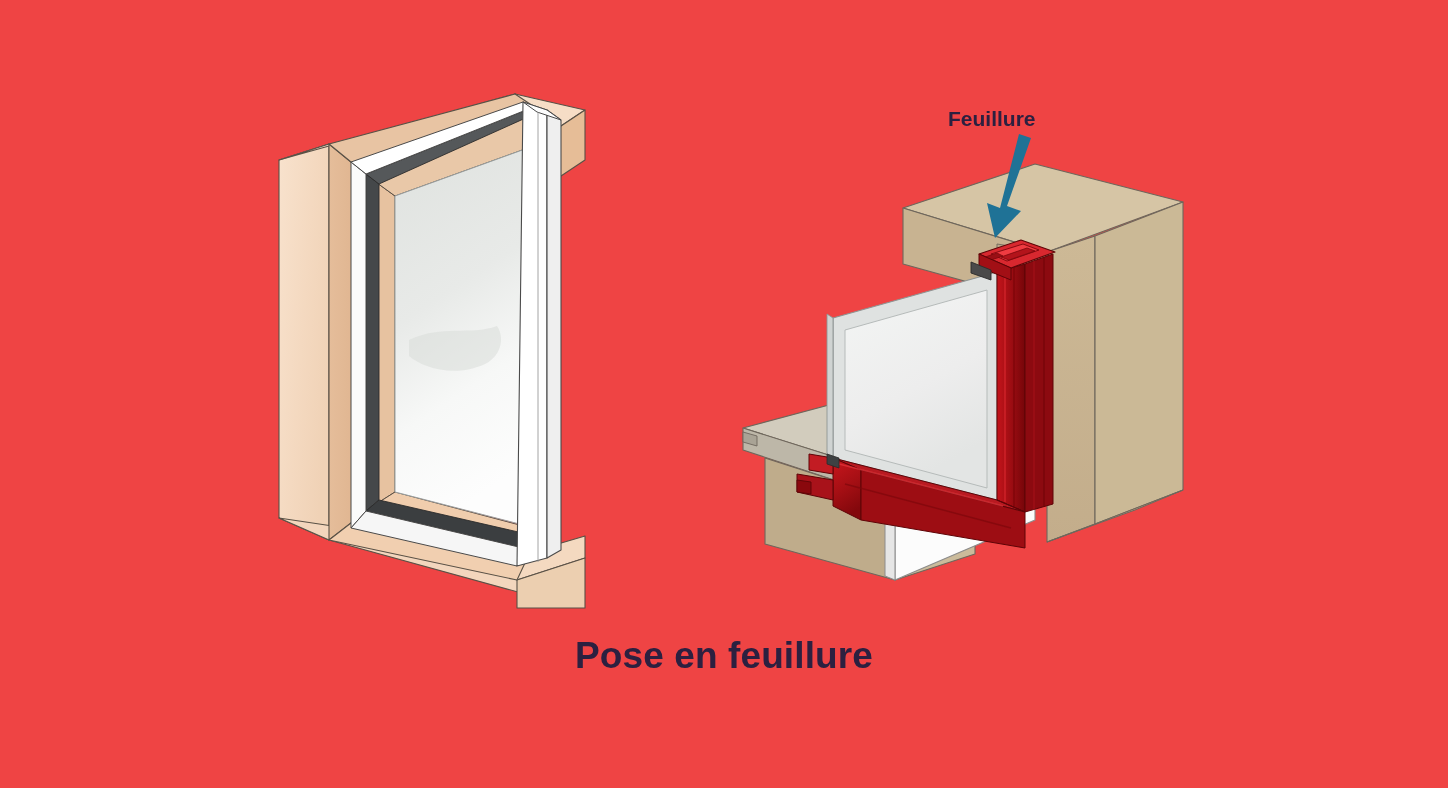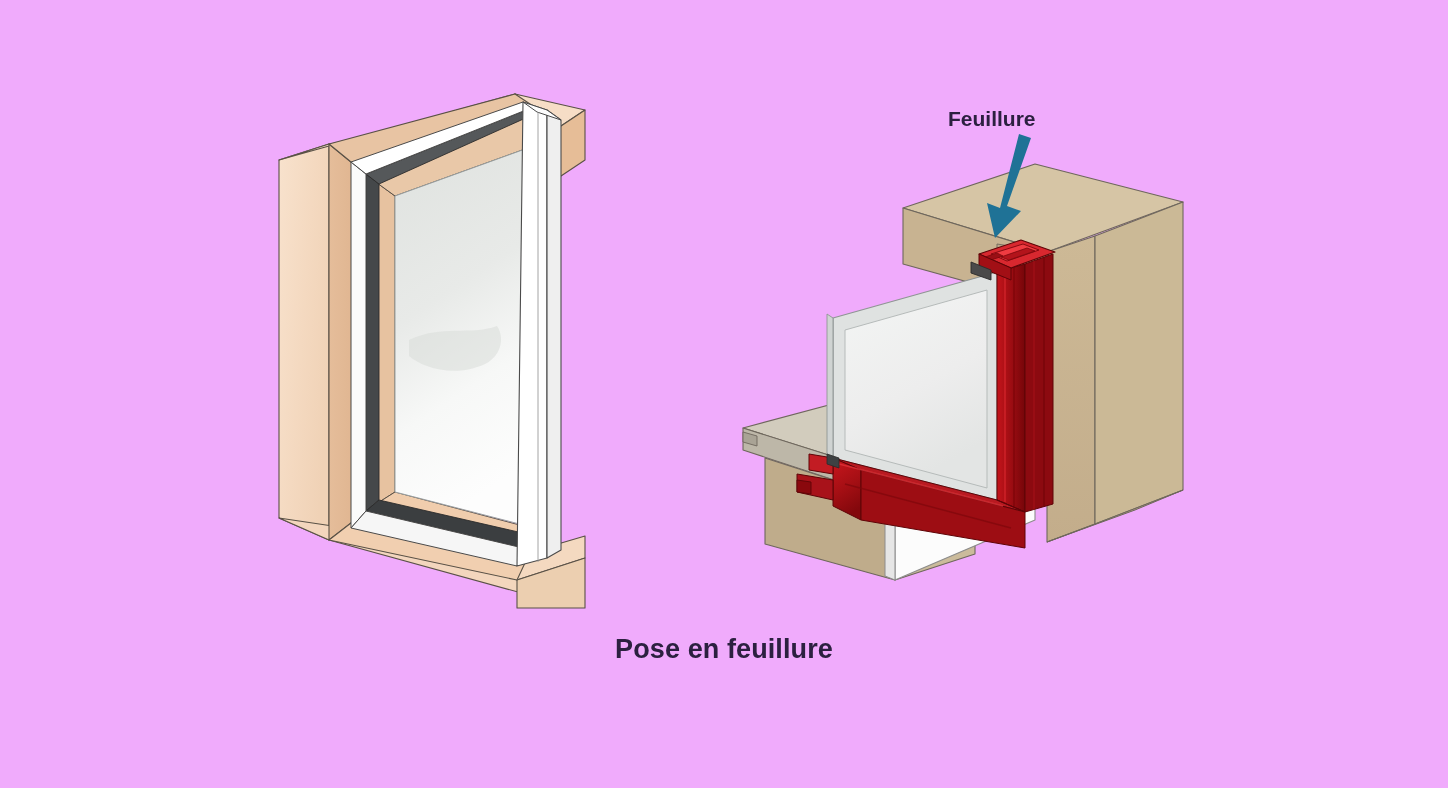--- a/index.html
+++ b/index.html
@@ -2,37 +2,37 @@
 <html lang="fr"><head>
 <meta charset="utf-8">
 <title>Pose en feuillure</title>
 <style>
   html,body{margin:0;padding:0;background:#ffffff;}
   body{
     width:1448px;height:788px;overflow:hidden;position:relative;
     font-family:"Liberation Sans","DejaVu Sans",sans-serif;
     -webkit-font-smoothing:antialiased;
   }
-  #stage{position:absolute;inset:0;background:#f0abfc;}
+  #stage{position:absolute;inset:0;background:#ef4444;}
 
   
   .figure{position:absolute;}
   #fig-left{left:255px;top:88px;width:360px;height:525px;}
   #fig-right{left:735px;top:128px;width:460px;height:505px;}
 
   .figure svg{display:block;width:100%;height:100%;overflow:visible;}
 
   
   #caption{
     position:absolute;left:0;top:633px;width:1448px;
     text-align:center;
   }
   #caption .caption-text{
     display:inline-block;
-    font-size:27px;font-weight:bold;letter-spacing:.1px;
+    font-size:37px;font-weight:bold;letter-spacing:.1px;
     color:#2c2040;
     line-height:1.25;
   }
   
   #caption{padding-right:276px;}
 
   #annotation{
     position:absolute;left:948px;top:108px;width:200px;height:34px;
   }
   #annotation .annotation-text{

